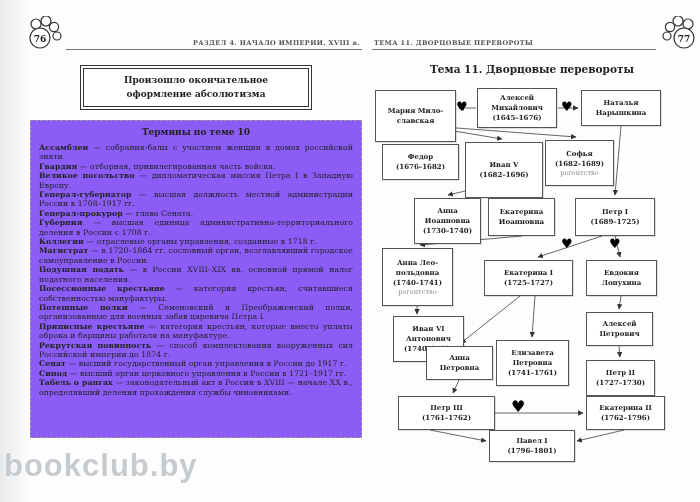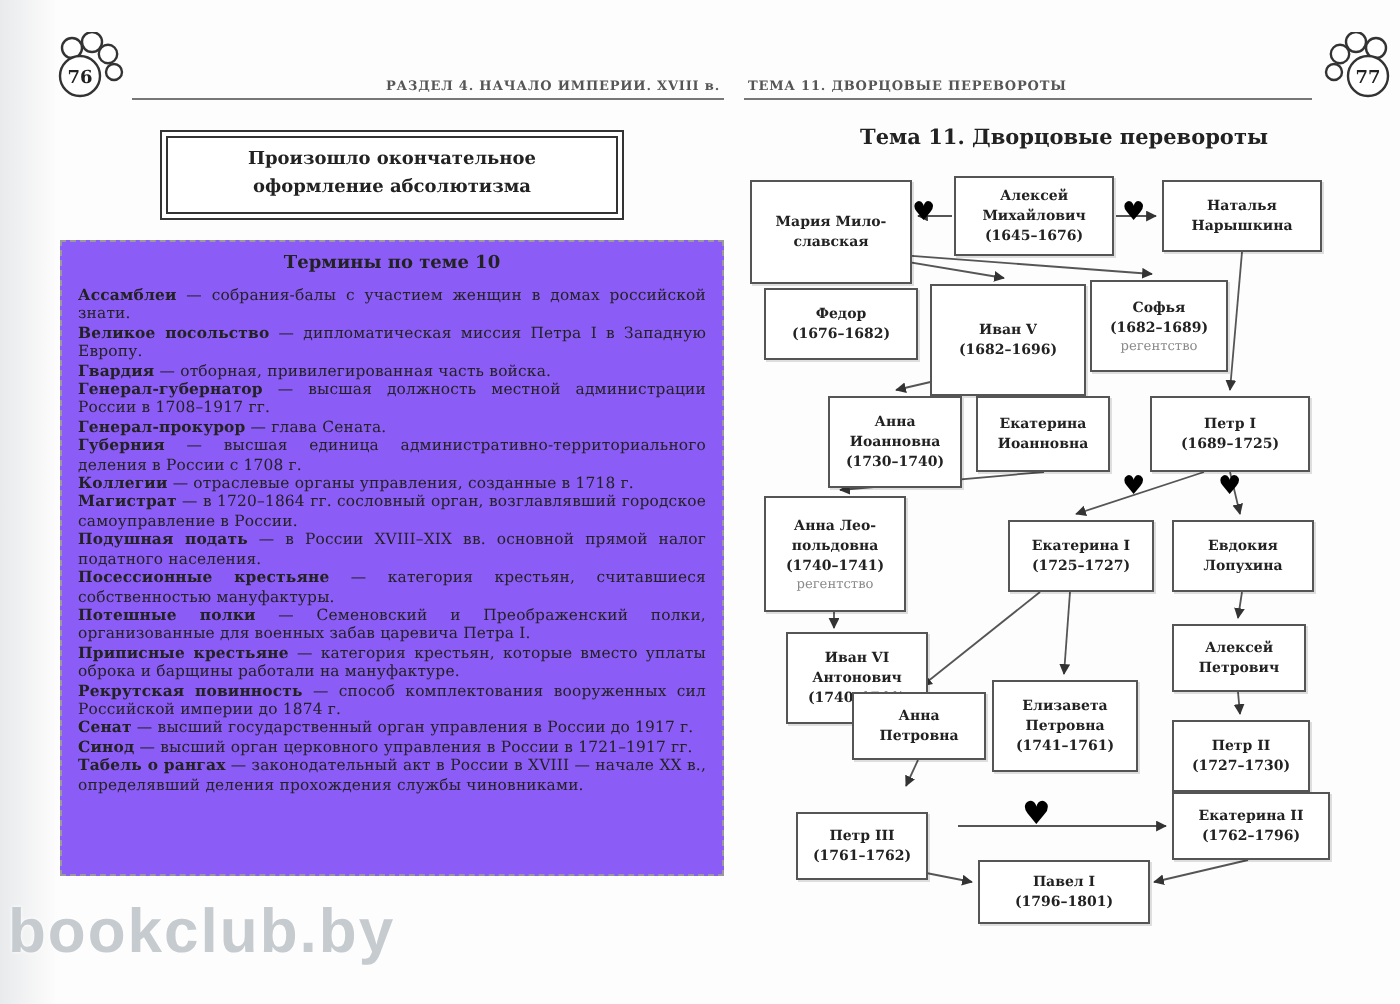--- a/index.html
+++ b/index.html
@@ -85,22 +85,22 @@
   </div>
 
   <div class="hl-box">
     <div class="hl-box-inner">Произошло окончательное
 оформление абсолютизма</div>
   </div>
 
   <div class="terms-box">
     <div class="terms-title">Термины по теме 10</div>
     <p class="term"><b>Ассамблеи</b><span> — собрания-балы с участием женщин в домах российской знати.</span></p>
+    <p class="term"><b>Гвардия</b><span> — отборная, привилегированная часть войска.</span></p>
     <p class="term"><b>Великое посольство</b><span> — дипломатическая миссия Петра I в Западную Европу.</span></p>
-    <p class="term"><b>Гвардия</b><span> — отборная, привилегированная часть войска.</span></p>
     <p class="term"><b>Генерал-губернатор</b><span> — высшая должность местной администрации России в 1708–1917 гг.</span></p>
     <p class="term"><b>Генерал-прокурор</b><span> — глава Сената.</span></p>
     <p class="term"><b>Губерния</b><span> — высшая единица административно-территориального деления в России с 1708 г.</span></p>
     <p class="term"><b>Коллегии</b><span> — отраслевые органы управления, созданные в 1718 г.</span></p>
     <p class="term"><b>Магистрат</b><span> — в 1720–1864 гг. сословный орган, возглавлявший городское самоуправление в России.</span></p>
     <p class="term"><b>Подушная подать</b><span> — в России XVIII–XIX вв. основной прямой налог податного населения.</span></p>
     <p class="term"><b>Посессионные крестьяне</b><span> — категория крестьян, считавшиеся собственностью мануфактуры.</span></p>
     <p class="term"><b>Потешные полки</b><span> — Семеновский и Преображенский полки, организованные для военных забав царевича Петра I.</span></p>
     <p class="term"><b>Приписные крестьяне</b><span> — категория крестьян, которые вместо уплаты оброка и барщины работали на мануфактуре.</span></p>
     <p class="term"><b>Рекрутская повинность</b><span> — способ комплектования вооруженных сил Российской империи до 1874 г.</span></p>
@@ -200,21 +200,21 @@
         <span class="nlabel">Петр I
 (1689–1725)</span>
       </div>
 
     <div class="node" style="left:10px;top:162px;width:71px;height:58px">
         <span class="nlabel">Анна Лео-
 польдовна
 (1740–1741)</span>
         <span class="nnote">регентство</span>
       </div>
-    <div class="node" style="left:132px;top:174px;width:73px;height:36px">
+    <div class="node" style="left:112px;top:174px;width:89px;height:36px">
         <span class="nlabel">Екатерина I
 (1725–1727)</span>
       </div>
     <div class="node" style="left:214px;top:174px;width:71px;height:36px">
         <span class="nlabel">Евдокия
 Лопухина</span>
       </div>
 
     <div class="node" style="left:21px;top:230px;width:71px;height:46px">
         <span class="nlabel">Иван VI
@@ -233,21 +233,21 @@
     <div class="node" style="left:124px;top:254px;width:73px;height:46px">
         <span class="nlabel">Елизавета
 Петровна
 (1741–1761)</span>
       </div>
     <div class="node" style="left:214px;top:274px;width:69px;height:36px">
         <span class="nlabel">Петр II
 (1727–1730)</span>
       </div>
 
-    <div class="node" style="left:26px;top:320px;width:66px;height:34px">
+    <div class="node" style="left:26px;top:310px;width:97px;height:34px">
         <span class="nlabel">Петр III
 (1761–1762)</span>
       </div>
     <div class="node" style="left:214px;top:310px;width:79px;height:34px">
         <span class="nlabel">Екатерина II
 (1762–1796)</span>
       </div>
     <div class="node" style="left:117px;top:344px;width:86px;height:32px">
         <span class="nlabel">Павел I
 (1796–1801)</span>

